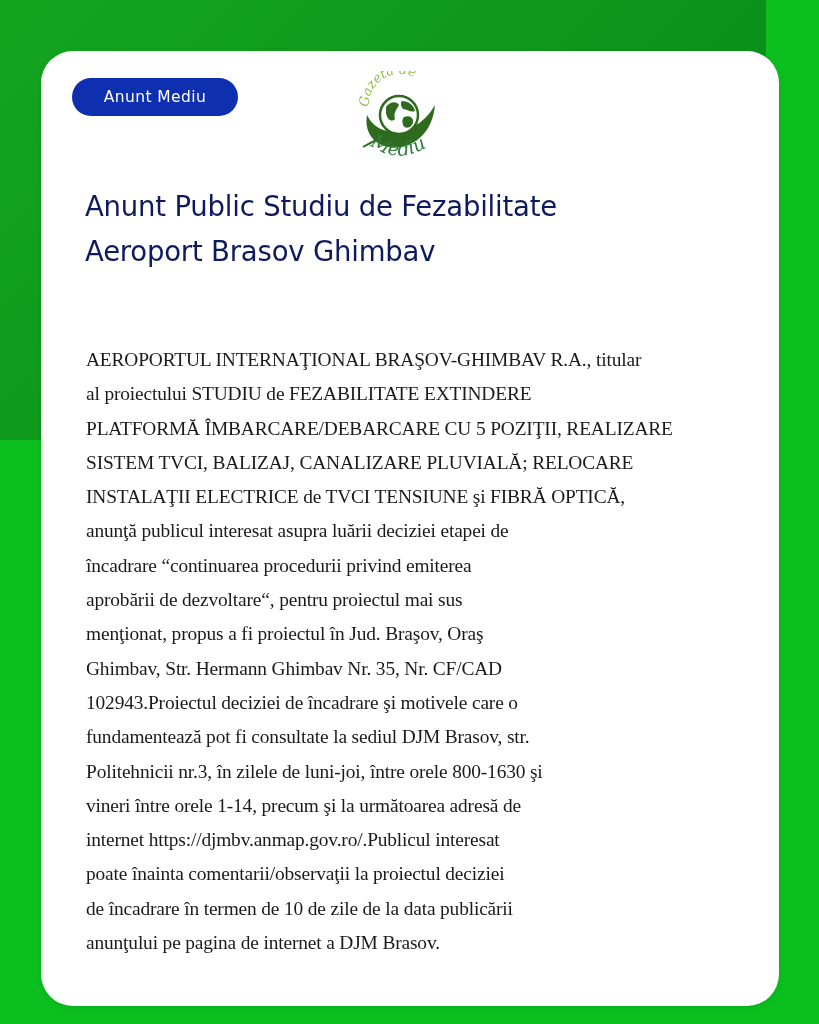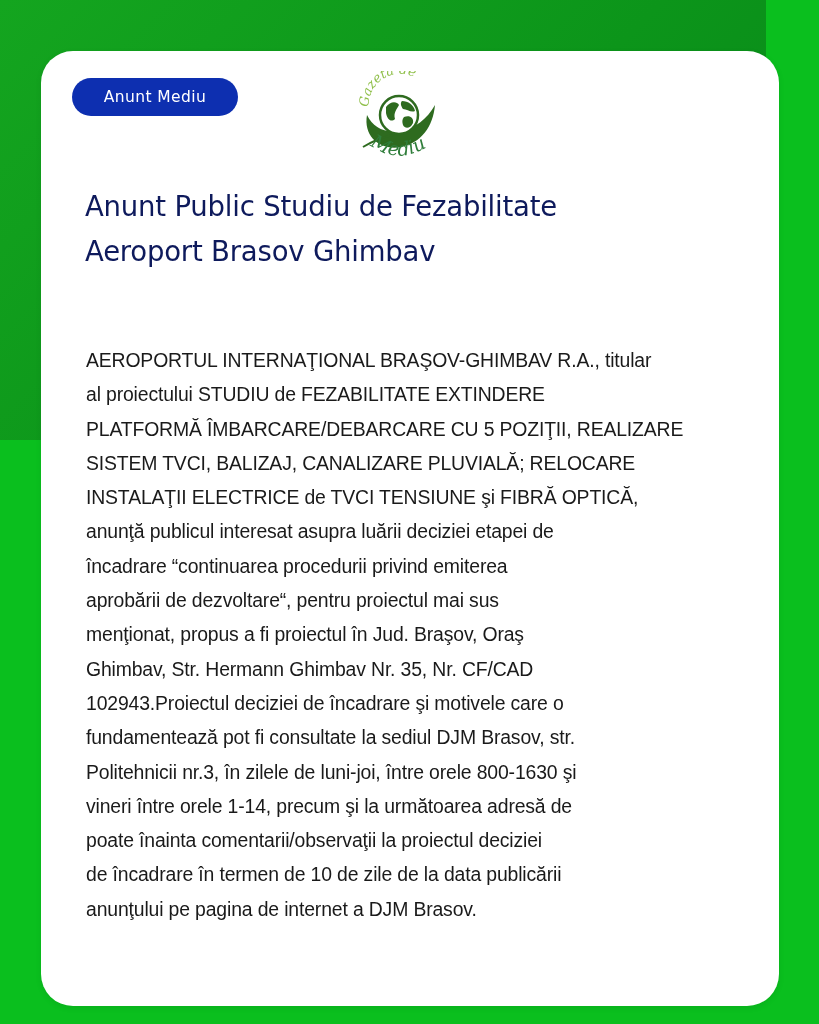--- a/index.html
+++ b/index.html
@@ -69,21 +69,21 @@
       line-height: 45px;
       letter-spacing: -0.2px;
     }
     .body-text {
       position: absolute;
       left: 45px;
       top: 292px;
       width: 655px;
       margin: 0;
       color: #1a1a1a;
-      font-family: Liberation Sans, sans-serif;
+      font-family: Liberation Serif, serif;
       font-size: 19.4px;
       line-height: 34.3px;
       letter-spacing: -0.15px;
     }
     .body-line {
       display: block;
       white-space: nowrap;
     }
   </style>
 </head>
@@ -133,18 +133,19 @@
     <span class="body-line">INSTALAŢII ELECTRICE de TVCI TENSIUNE şi FIBRĂ OPTICĂ,</span>
     <span class="body-line">anunţă publicul interesat asupra luării deciziei etapei de</span>
     <span class="body-line">încadrare “continuarea procedurii privind emiterea</span>
     <span class="body-line">aprobării de dezvoltare“, pentru proiectul mai sus</span>
     <span class="body-line">menţionat, propus a fi proiectul în Jud. Braşov, Oraş</span>
     <span class="body-line">Ghimbav, Str. Hermann Ghimbav Nr. 35, Nr. CF/CAD</span>
     <span class="body-line">102943.Proiectul deciziei de încadrare şi motivele care o</span>
     <span class="body-line">fundamentează pot fi consultate la sediul DJM Brasov, str.</span>
     <span class="body-line">Politehnicii nr.3, în zilele de luni-joi, între orele 800-1630 şi</span>
     <span class="body-line">vineri între orele 1-14, precum şi la următoarea adresă de</span>
+    <span class="body-line">internet https://djmbv.anmap.gov.ro/.Publicul interesat</span>
     <span class="body-line">poate înainta comentarii/observaţii la proiectul deciziei</span>
     <span class="body-line">de încadrare în termen de 10 de zile de la data publicării</span>
     <span class="body-line">anunţului pe pagina de internet a DJM Brasov.</span>
   </p>
 
 </div>
 
 </body></html>

